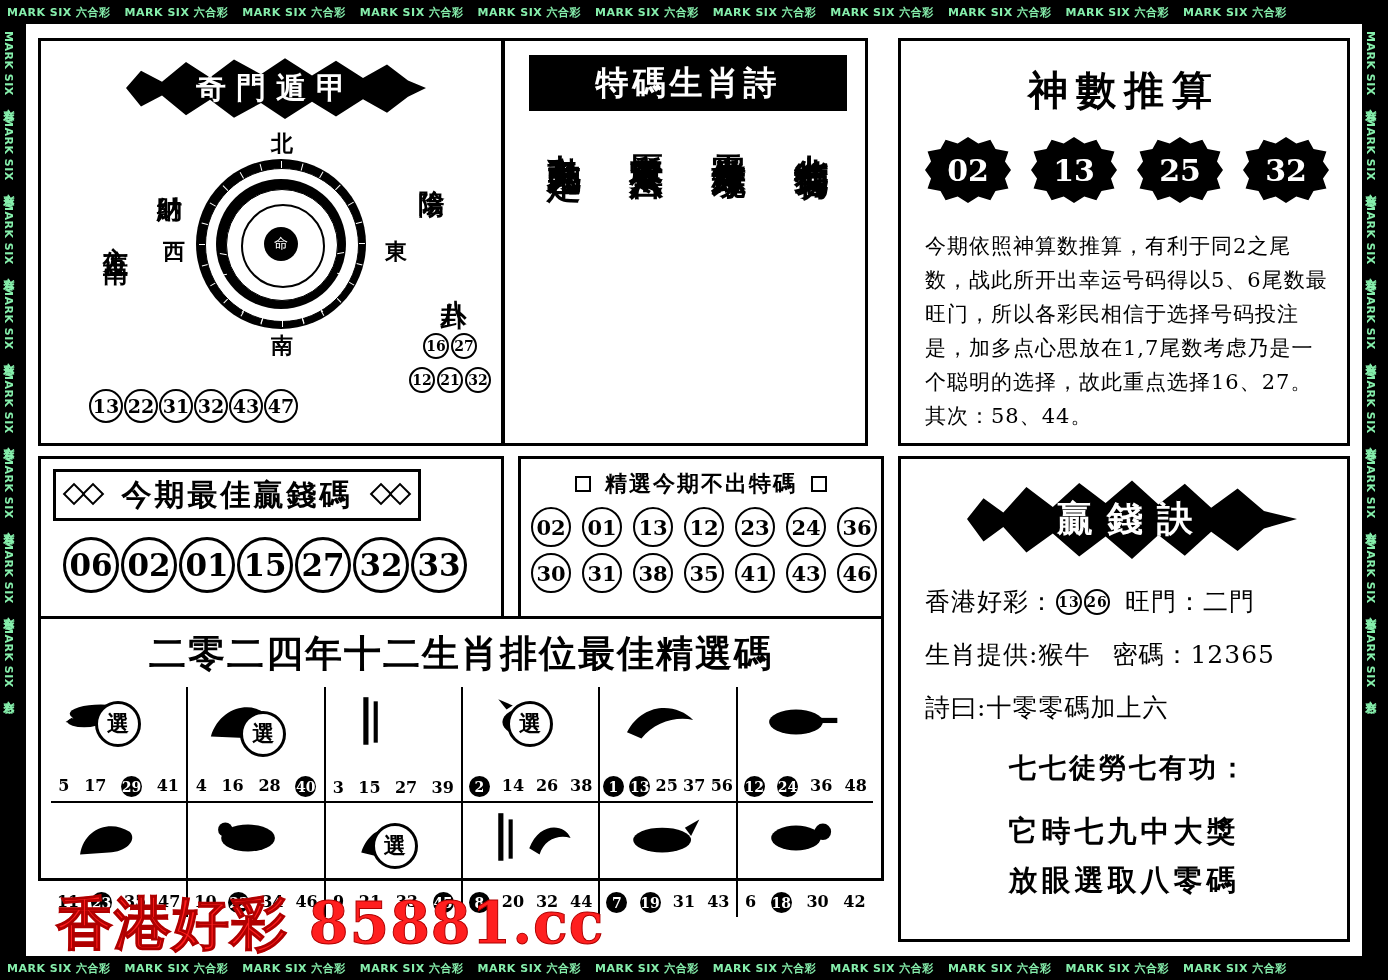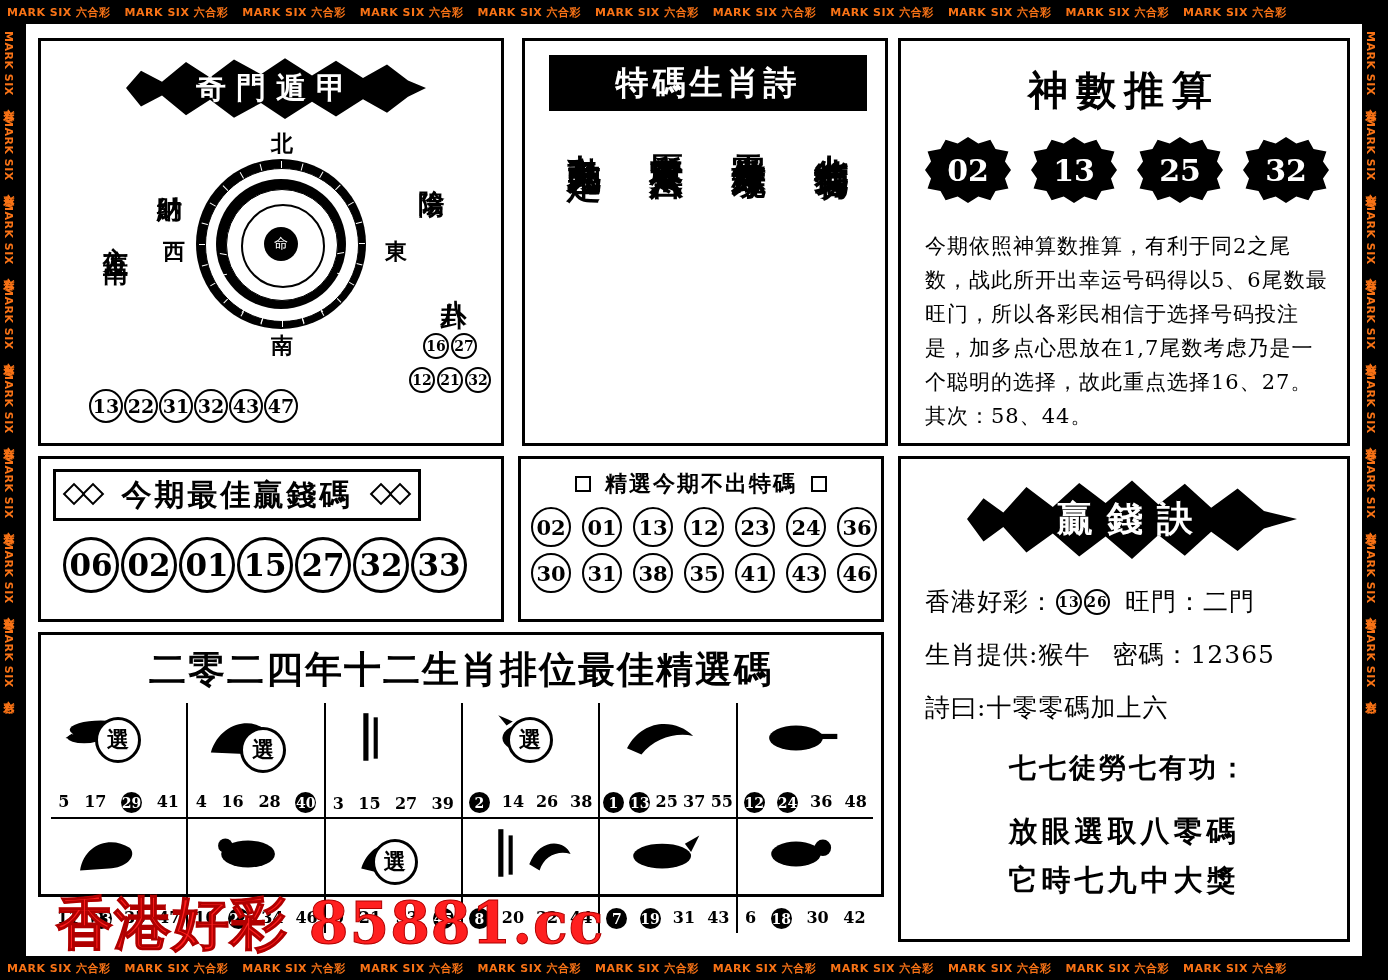--- a/index.html
+++ b/index.html
@@ -4,21 +4,21 @@
 <style>
   html,body{margin:0;padding:0;}
   body{
     width:1388px;height:980px;
     background:#ffffff;
     font-family:"DejaVu Sans","Liberation Sans",sans-serif;
     overflow:hidden;
     position:relative;
   }
   
-  .ribbon{position:absolute;background:#000;color:#f97316;font-weight:bold;overflow:hidden;}
+  .ribbon{position:absolute;background:#000;color:#86efac;font-weight:bold;overflow:hidden;}
   .ribbon-top{left:0;top:0;width:1388px;height:24px;}
   .ribbon-bottom{left:0;top:956px;width:1388px;height:24px;}
   .ribbon-left{left:0;top:24px;width:26px;height:932px;}
   .ribbon-right{left:1362px;top:24px;width:26px;height:932px;}
   .ribbon-h-inner{display:flex;align-items:center;height:100%;white-space:nowrap;font-size:11px;letter-spacing:.5px;}
   .ribbon-h-inner span{padding:0 7px;}
   .ribbon-v-inner{writing-mode:vertical-rl;height:100%;display:flex;align-items:flex-start;white-space:nowrap;font-size:11px;letter-spacing:.5px;}
   .ribbon-v-inner span{padding:7px 0;}
 
   .page{position:absolute;left:26px;top:24px;width:1336px;height:932px;background:#fff;}
@@ -50,21 +50,21 @@
   .ball{
     display:inline-flex;align-items:center;justify-content:center;
     width:34px;height:34px;border:2px solid #000;border-radius:50%;
     font-family:"DejaVu Serif","Liberation Serif",serif;font-weight:bold;font-size:19px;background:#fff;
     box-sizing:border-box;
   }
   .ball-sm{width:26px;height:26px;font-size:14px;border-width:2px;}
   .row-balls{position:absolute;display:flex;gap:2px;}
 
   
-  #p-poem{left:496px;top:14px;width:366px;height:408px;}
+  #p-poem{left:476px;top:14px;width:366px;height:408px;}
   .poem-title{
     position:absolute;left:24px;top:14px;width:318px;height:56px;background:#000;
     display:flex;align-items:center;justify-content:center;
   }
   .poem-title span{color:#fff;font-family:"DejaVu Serif","Liberation Serif",serif;font-weight:bold;font-size:33px;letter-spacing:4px;}
   .poem-cols{position:absolute;left:18px;top:86px;width:330px;height:300px;display:flex;flex-direction:row-reverse;justify-content:space-around;}
   .poem-col{writing-mode:vertical-rl;font-family:"DejaVu Serif","Liberation Serif",serif;font-weight:bold;font-size:34px;line-height:1.06;letter-spacing:2px;}
 
   
   #p-shen{left:872px;top:14px;width:452px;height:408px;}
@@ -107,21 +107,21 @@
     clip-path:polygon(0% 50%,5% 24%,11% 42%,18% 10%,26% 35%,34% 5%,42% 30%,50% 2%,58% 32%,66% 6%,74% 36%,82% 12%,90% 40%,100% 50%,90% 62%,82% 90%,74% 66%,66% 96%,58% 70%,50% 100%,42% 72%,34% 97%,26% 68%,18% 92%,11% 60%,5% 78%);
   }
   .winburst span{color:#fff;font-family:"DejaVu Serif","Liberation Serif",serif;font-weight:bold;font-size:36px;letter-spacing:14px;}
   .win-lines{position:absolute;left:24px;top:126px;width:408px;font-family:"DejaVu Serif","Liberation Serif",serif;}
   .win-line{display:flex;align-items:center;font-size:25px;margin-bottom:20px;letter-spacing:1px;}
   .win-line .ball-sm{margin:0 1px;}
   .win-center{text-align:center;font-family:"DejaVu Serif","Liberation Serif",serif;font-weight:bold;font-size:27px;letter-spacing:3px;margin-top:26px;}
   .win-foot{position:absolute;left:0;top:348px;width:100%;text-align:center;font-family:"DejaVu Serif","Liberation Serif",serif;font-weight:bold;font-size:29px;line-height:1.7;letter-spacing:4px;}
 
   
-  #p-zodiac{left:12px;top:608px;width:846px;height:265px;}
+  #p-zodiac{left:12px;top:592px;width:846px;height:265px;}
   .z-title{position:absolute;left:0;top:10px;width:100%;text-align:center;
     font-family:"DejaVu Serif","Liberation Serif",serif;font-weight:bold;font-size:37px;letter-spacing:2px;}
   .z-grid{position:absolute;left:10px;top:68px;width:822px;height:230px;display:flex;flex-direction:column;}
   .z-rowwrap{display:flex;flex:1;}
   .z-cell{flex:1;position:relative;border-right:2px solid #000;box-sizing:border-box;}
   .z-cell:last-child{border-right:none;}
   .z-art{position:absolute;left:6px;top:4px;width:86%;height:62px;}
   .z-sel{position:absolute;left:44px;top:14px;width:40px;height:40px;border:3px solid #000;border-radius:50%;
     display:flex;align-items:center;justify-content:center;font-family:"DejaVu Serif","Liberation Serif",serif;
     font-weight:bold;font-size:22px;background:#fff;}
@@ -382,22 +382,22 @@
         <span style="margin-left:22px;">密碼：</span>
         <span>12365</span>
       </div>
       <div class="win-line">
         <span>詩曰:</span>
         <span>十零零碼加上六</span>
       </div>
       <div class="win-center">七七徒勞七有功：</div>
     </div>
     <div class="win-foot">
+      <div>它時七九中大獎</div>
       <div>放眼選取八零碼</div>
-      <div>它時七九中大獎</div>
     </div>
   </div>
 
   <div class="panel" id="p-zodiac">
     <div class="z-title">二零二四年十二生肖排位最佳精選碼</div>
     <div class="z-grid">
 
       <div class="z-rowwrap" style="border-bottom:2px solid #000;">
 
         <div class="z-cell">
@@ -457,21 +457,21 @@
 
         <div class="z-cell">
           <svg class="z-art" viewBox="0 0 100 60">
             <path d="M14 40 C30 10 62 12 78 28 C62 24 40 30 28 46 Z" fill="#000"></path>
           </svg>
           <div class="z-nums">
             <span class="inv">1</span>
             <span class="inv">13</span>
             <span>25</span>
             <span>37</span>
-            <span>55</span>
+            <span>56</span>
           </div>
         </div>
 
         <div class="z-cell">
           <svg class="z-art" viewBox="0 0 100 60">
             <ellipse cx="44" cy="30" rx="26" ry="12" fill="#000"></ellipse>
               <rect x="60" y="26" width="24" height="5" fill="#000"></rect>
           </svg>
           <div class="z-nums">
             <span class="inv">12</span>

